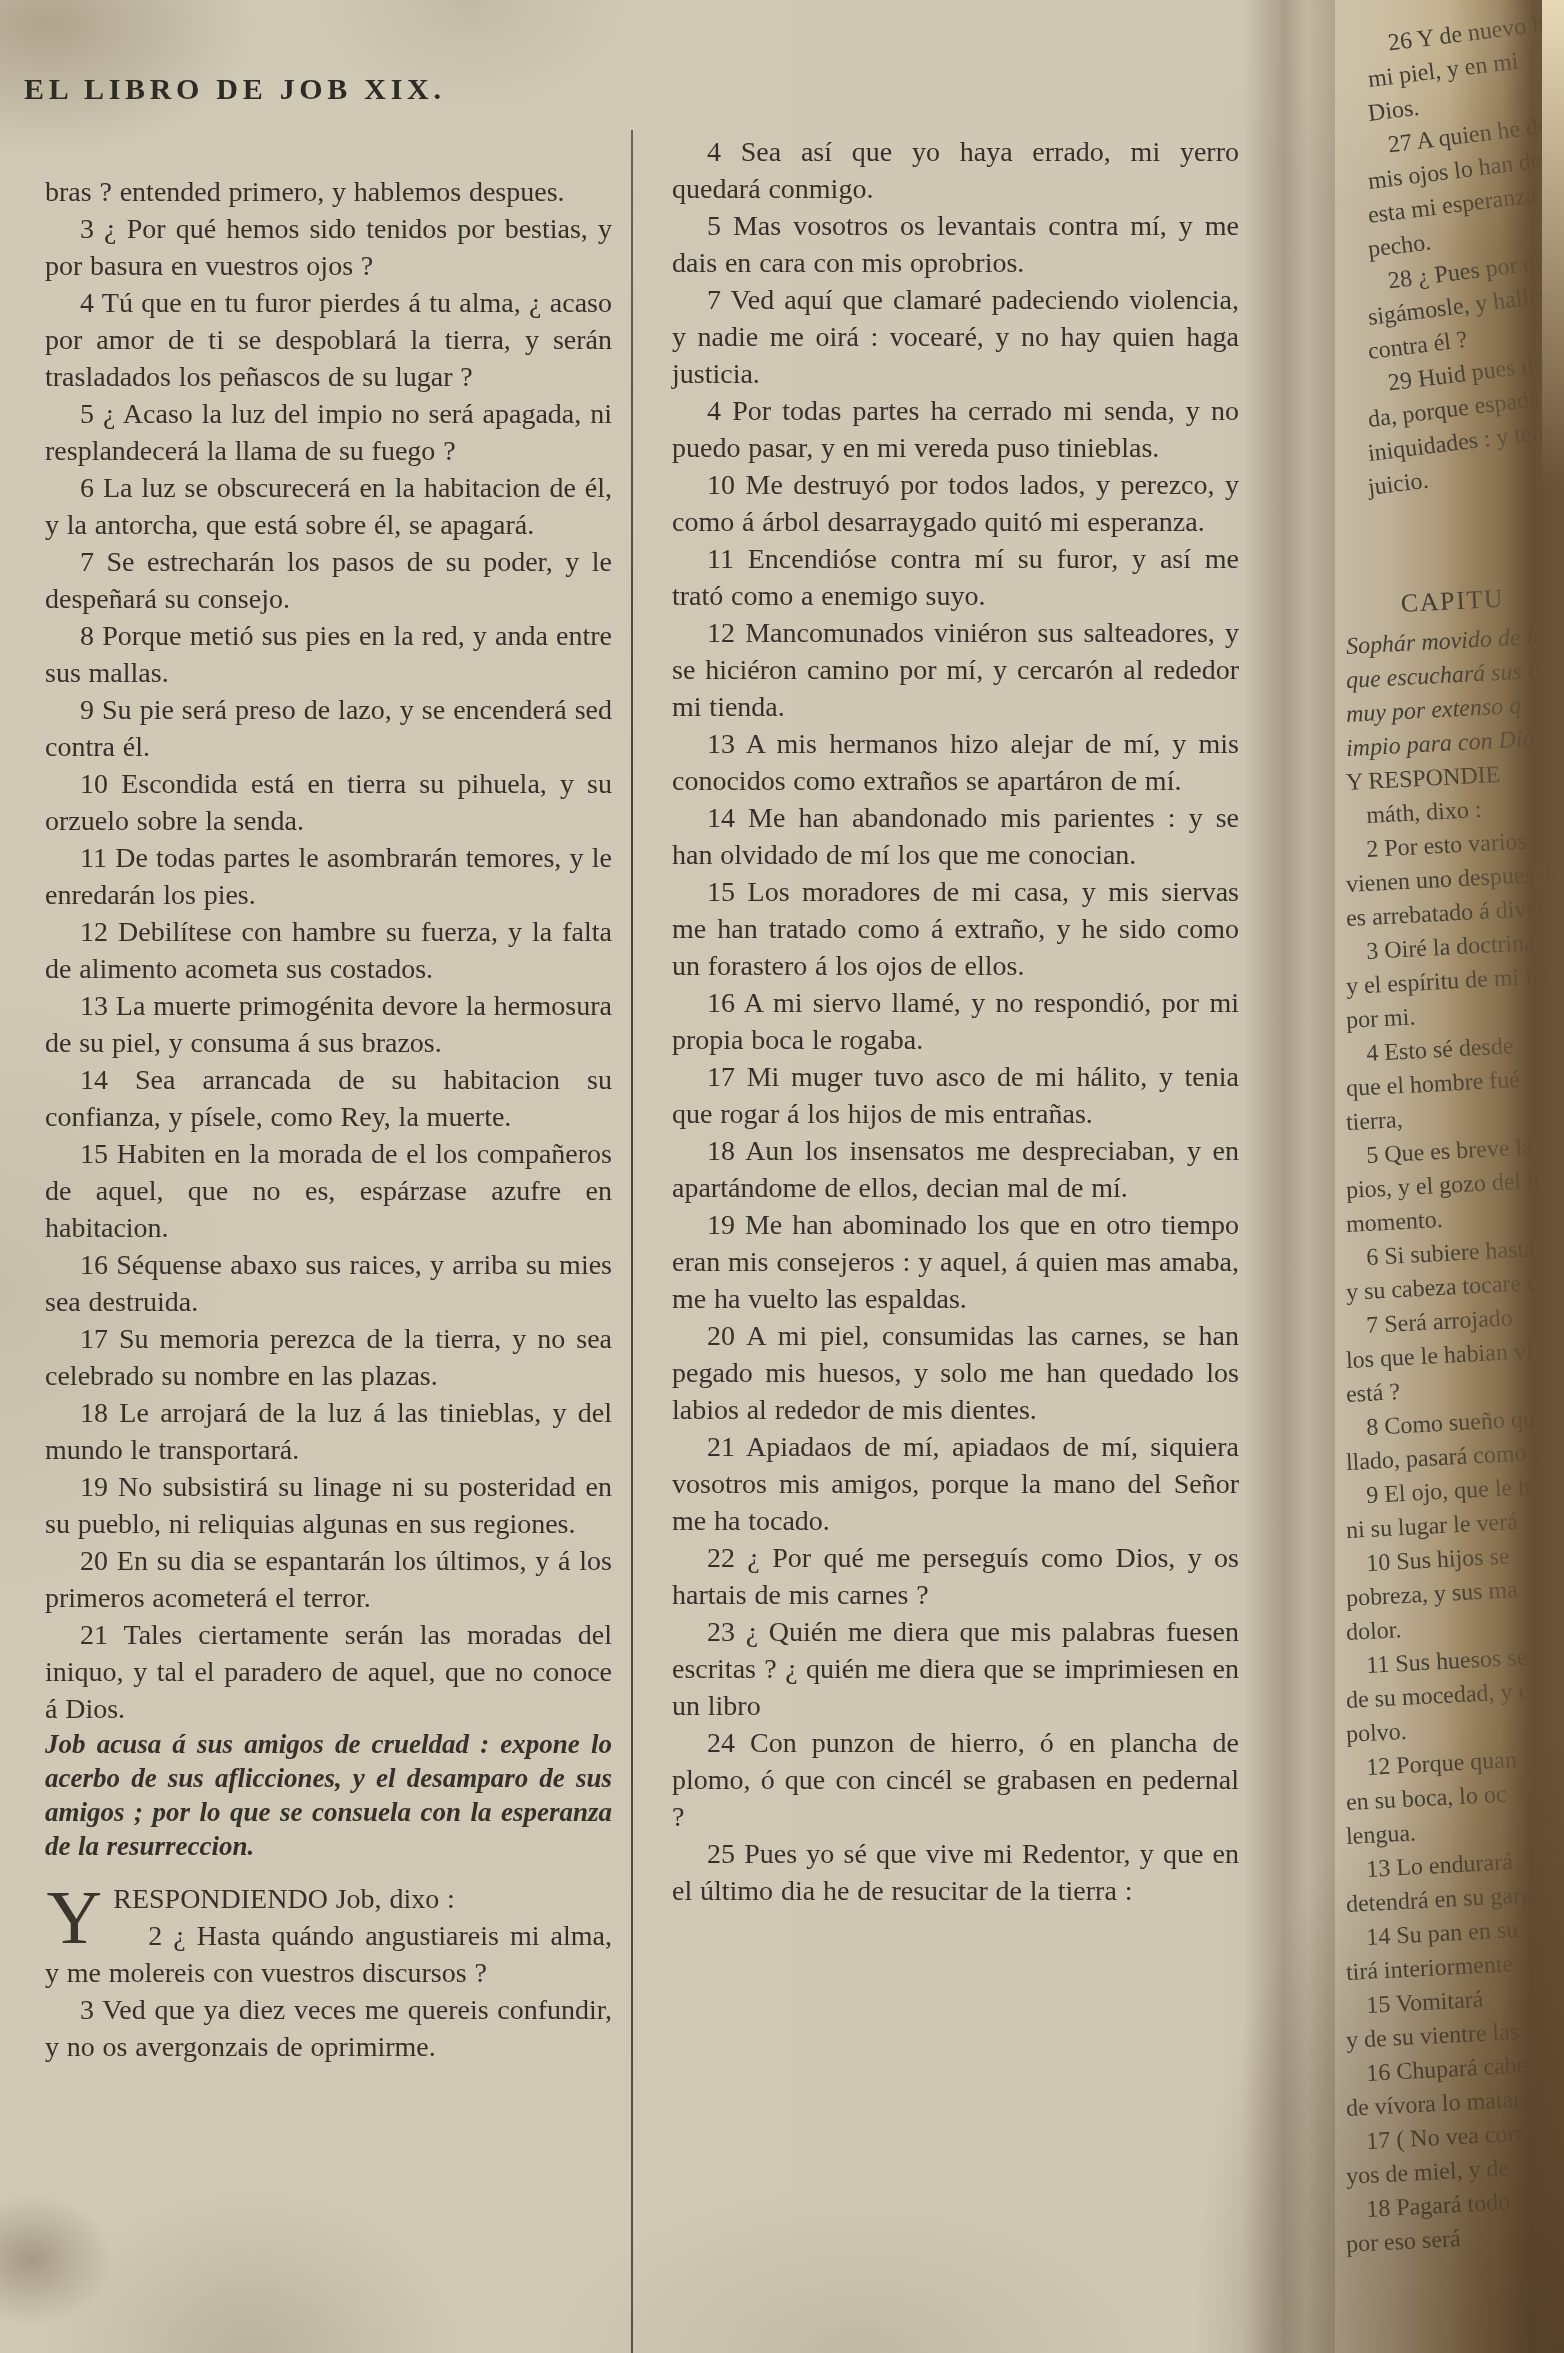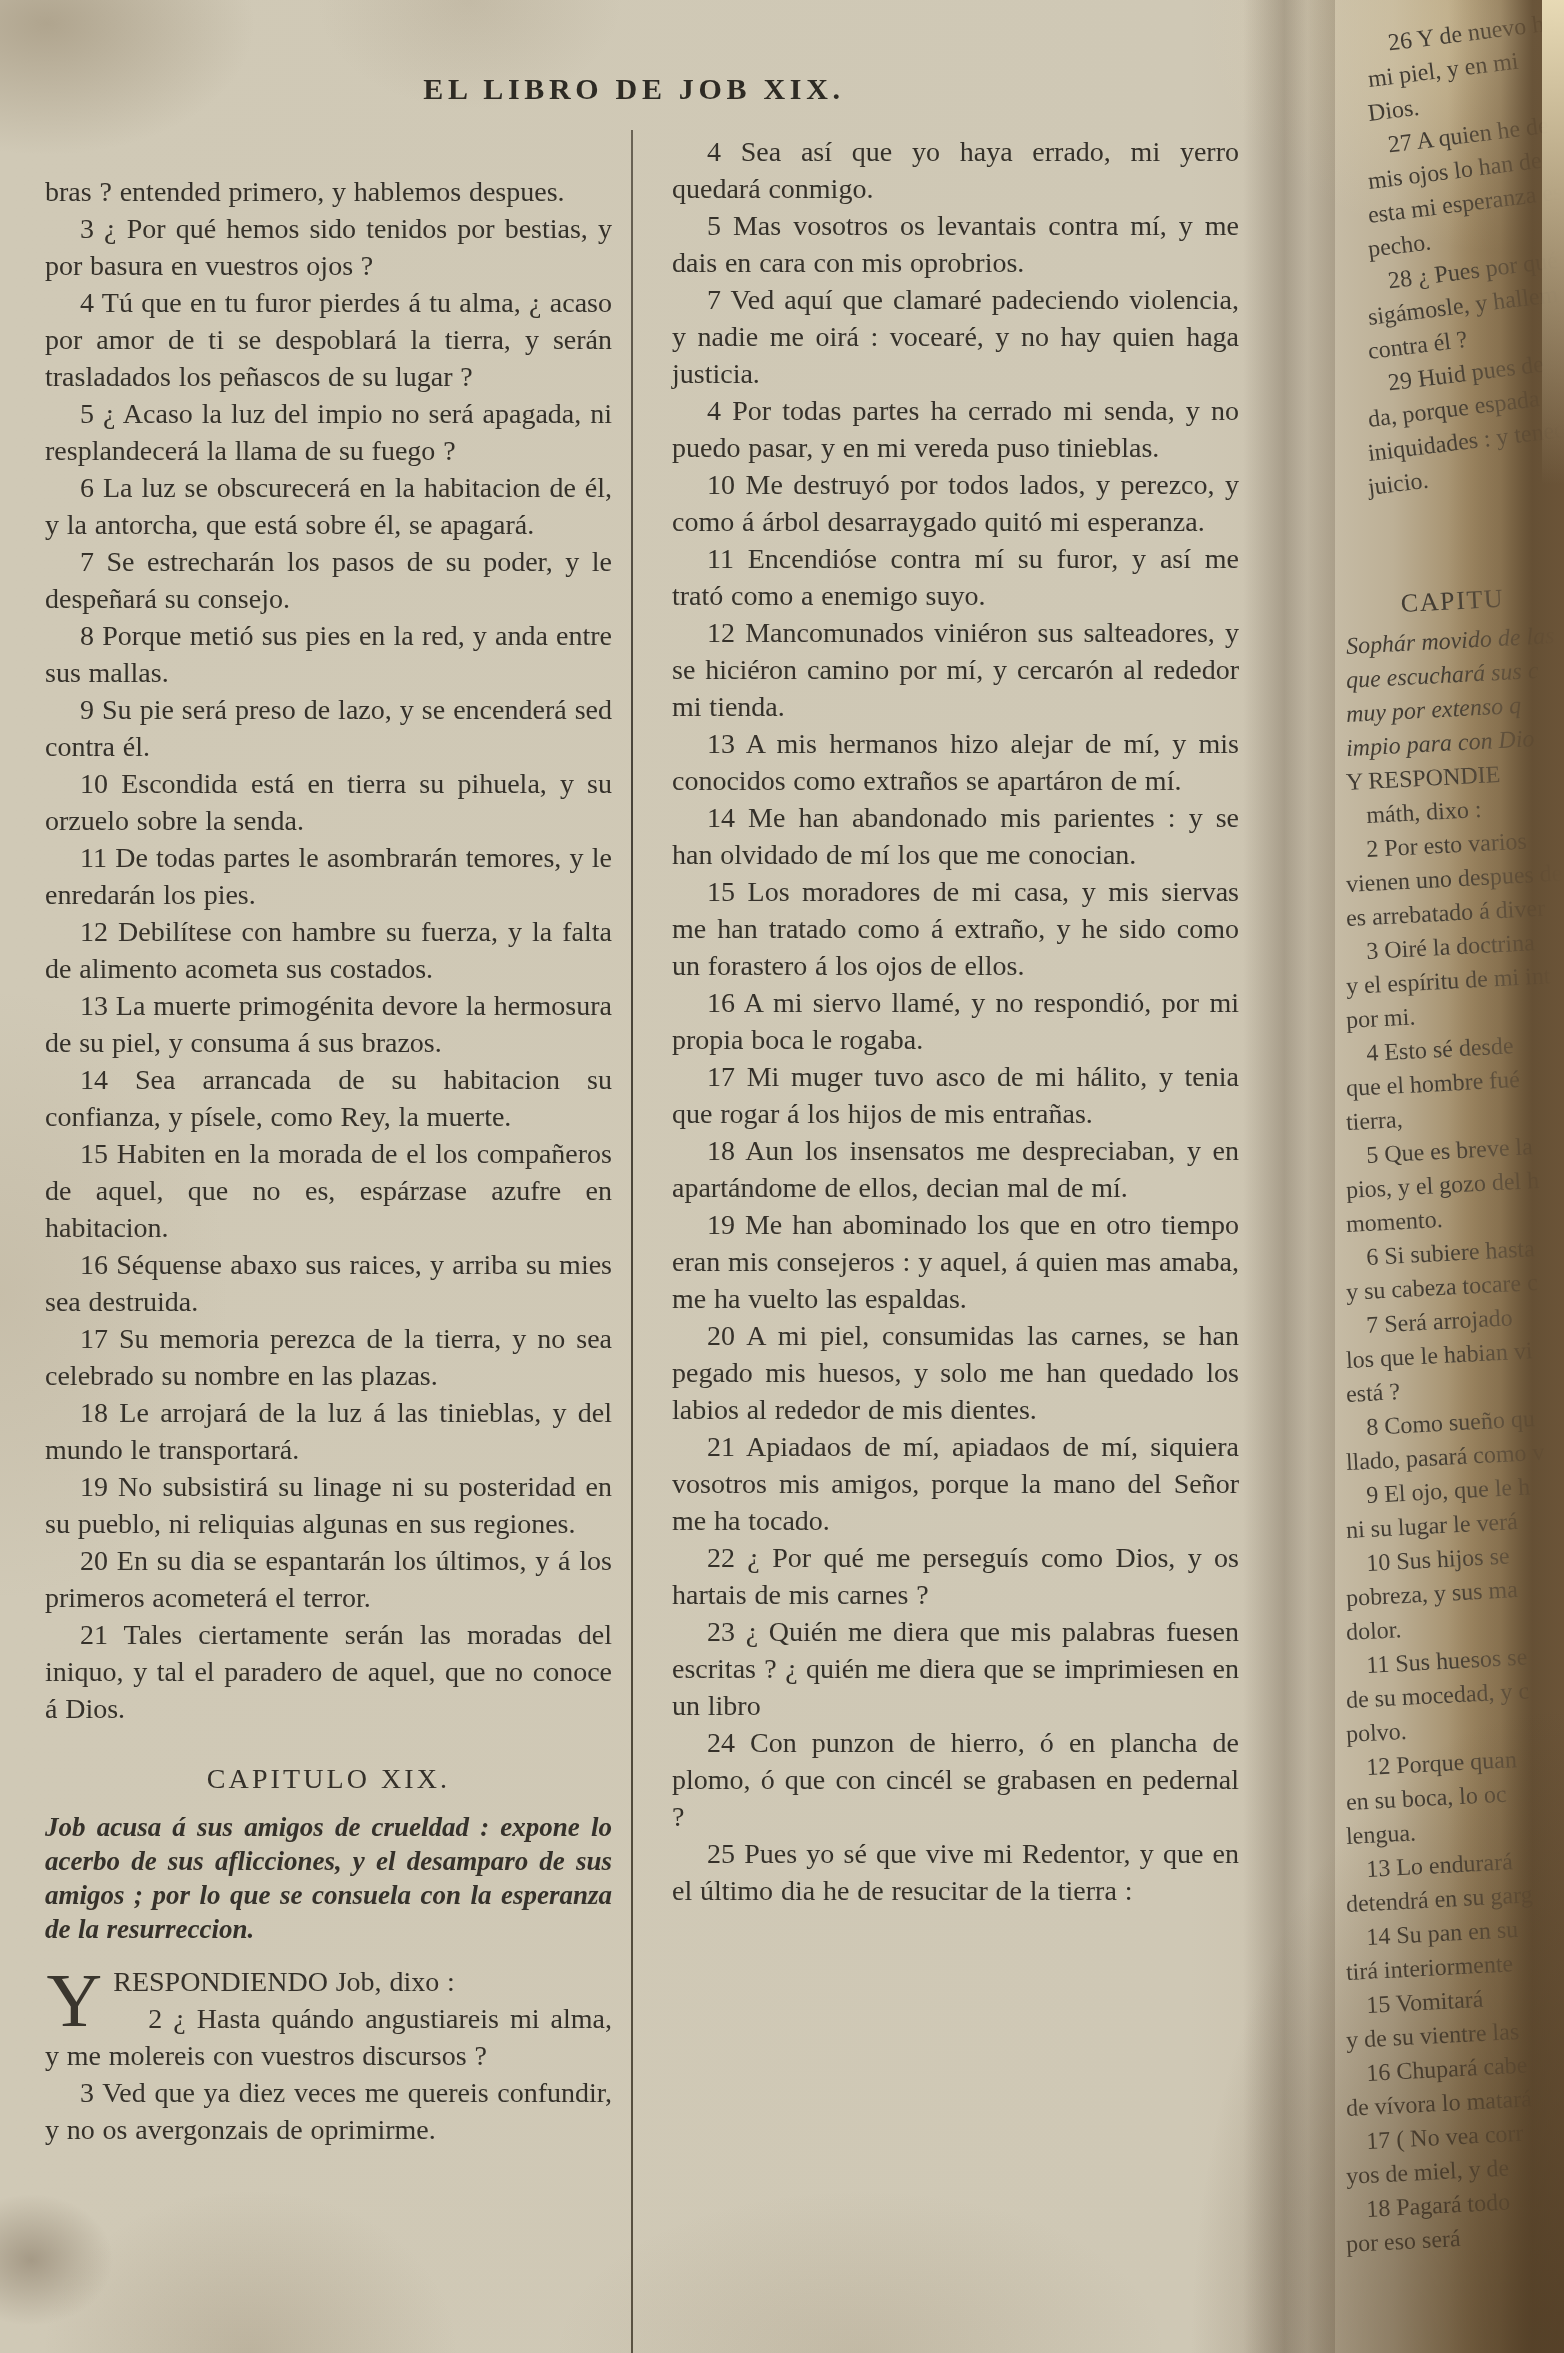--- a/index.html
+++ b/index.html
@@ -14,22 +14,22 @@
       radial-gradient(ellipse 329px 438px at 0% 55%, rgba(135,115,85,0.13), transparent 70%),
       radial-gradient(ellipse 117px 94px at 2% 96%, rgba(85,66,45,0.35), transparent 70%),
       radial-gradient(ellipse 297px 235px at 16% 100%, rgba(110,90,62,0.20), transparent 70%),
       radial-gradient(ellipse 438px 235px at 55% 100%, rgba(115,95,65,0.14), transparent 70%),
       radial-gradient(ellipse 469px 329px at 98% 1%, rgba(232,219,182,0.55), transparent 70%),
       linear-gradient(90deg, #d0c9b6 0%, #cfc8b5 76%, #cbc2ae 83%, #bdb096 89%, #a08a65 94%, #86704c 97.5%, #9b835c 100%);
   }
 
   
   .header {
-    position:absolute; top:72px; left:0; width:1268px; text-align:center;
-    font-size:30px; font-weight:700; letter-spacing:4.7px; color:#2e2b24;
+    position:absolute; top:72px; left:0; width:1268px; 
+    font-size:30px; font-weight:700; letter-spacing:4.7px; color:#2e2b24;padding-left:24px;
   }
 
   
   .col {
     position:absolute; top:133px; width:567px;
     font-size:28px; line-height:37px; text-align:justify;
     word-spacing:0.8px;
   }
   .col-left   { left:45px;margin-top:40px;  }
   .col-center { left:672px; }
@@ -113,21 +113,20 @@
         <p class="verse">13 La muerte primogénita devore la hermosura de su piel, y consuma á sus brazos.</p>
         <p class="verse">14 Sea arrancada de su habitacion su confianza, y písele, como Rey, la muerte.</p>
         <p class="verse">15 Habiten en la morada de el los compañeros de aquel, que no es, espárzase azufre en habitacion.</p>
         <p class="verse">16 Séquense abaxo sus raices, y arriba su mies sea destruida.</p>
         <p class="verse">17 Su memoria perezca de la tierra, y no sea celebrado su nombre en las plazas.</p>
         <p class="verse">18 Le arrojará de la luz á las tinieblas, y del mundo le transportará.</p>
         <p class="verse">19 No subsistirá su linage ni su posteridad en su pueblo, ni reliquias algunas en sus regiones.</p>
         <p class="verse">20 En su dia se espantarán los últimos, y á los primeros acometerá el terror.</p>
         <p class="verse">21 Tales ciertamente serán las moradas del iniquo, y tal el paradero de aquel, que no conoce á Dios.</p>
       </div>
-    <div class="chapter-heading">CAPITULO XIX.</div>
     <p class="chapter-summary">Job acusa á sus amigos de crueldad : expone lo acerbo de sus aflicciones, y el desamparo de sus amigos ; por lo que se consuela con la esperanza de la resurreccion.</p>
     <div class="opening-block">
       <span class="dropcap">Y</span>
       <p class="opening-line">RESPONDIENDO Job, dixo :</p>
       <div>
           <p class="verse">2 ¿ Hasta quándo angustiareis mi alma, y me molereis con vuestros discursos ?</p>
           <p class="verse">3 Ved que ya diez veces me quereis confundir, y no os avergonzais de oprimirme.</p>
         </div>
     </div>
   </div>

